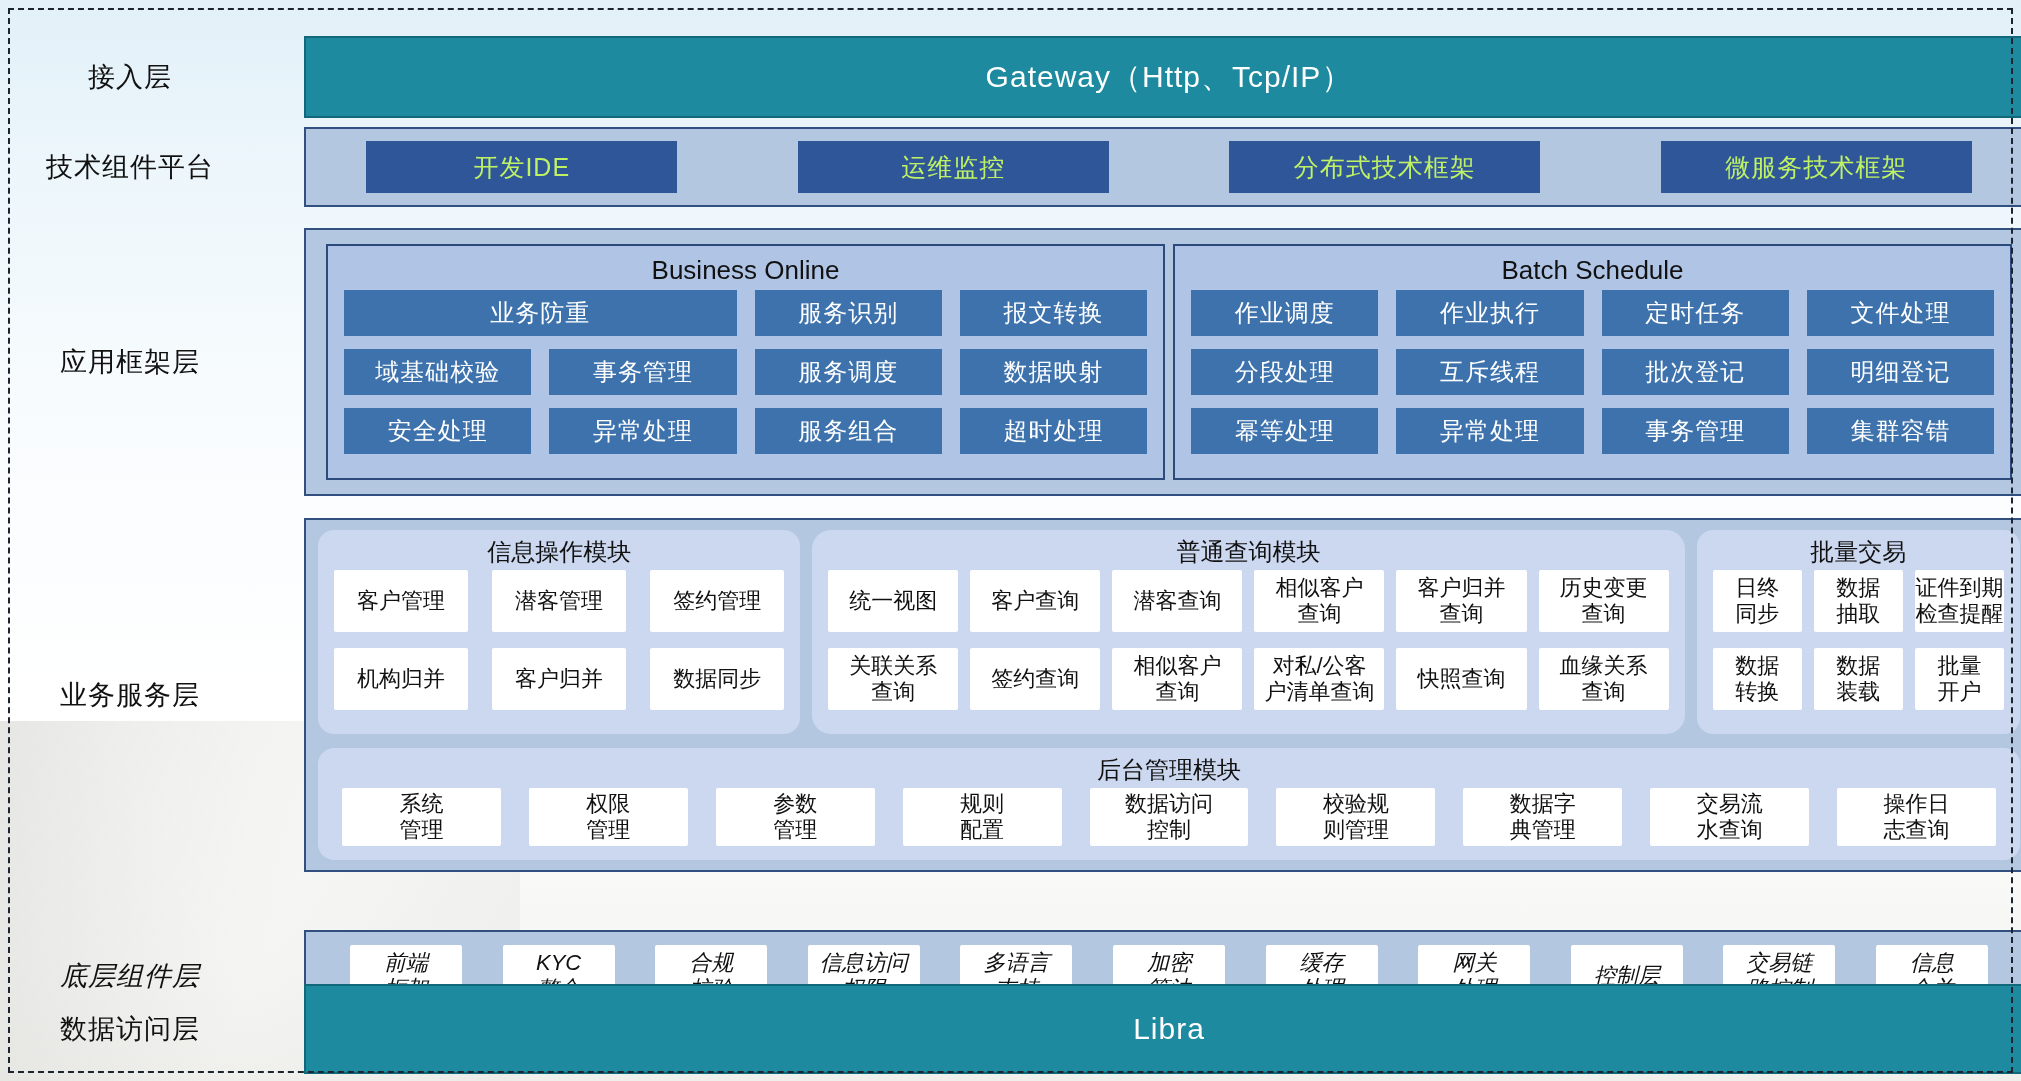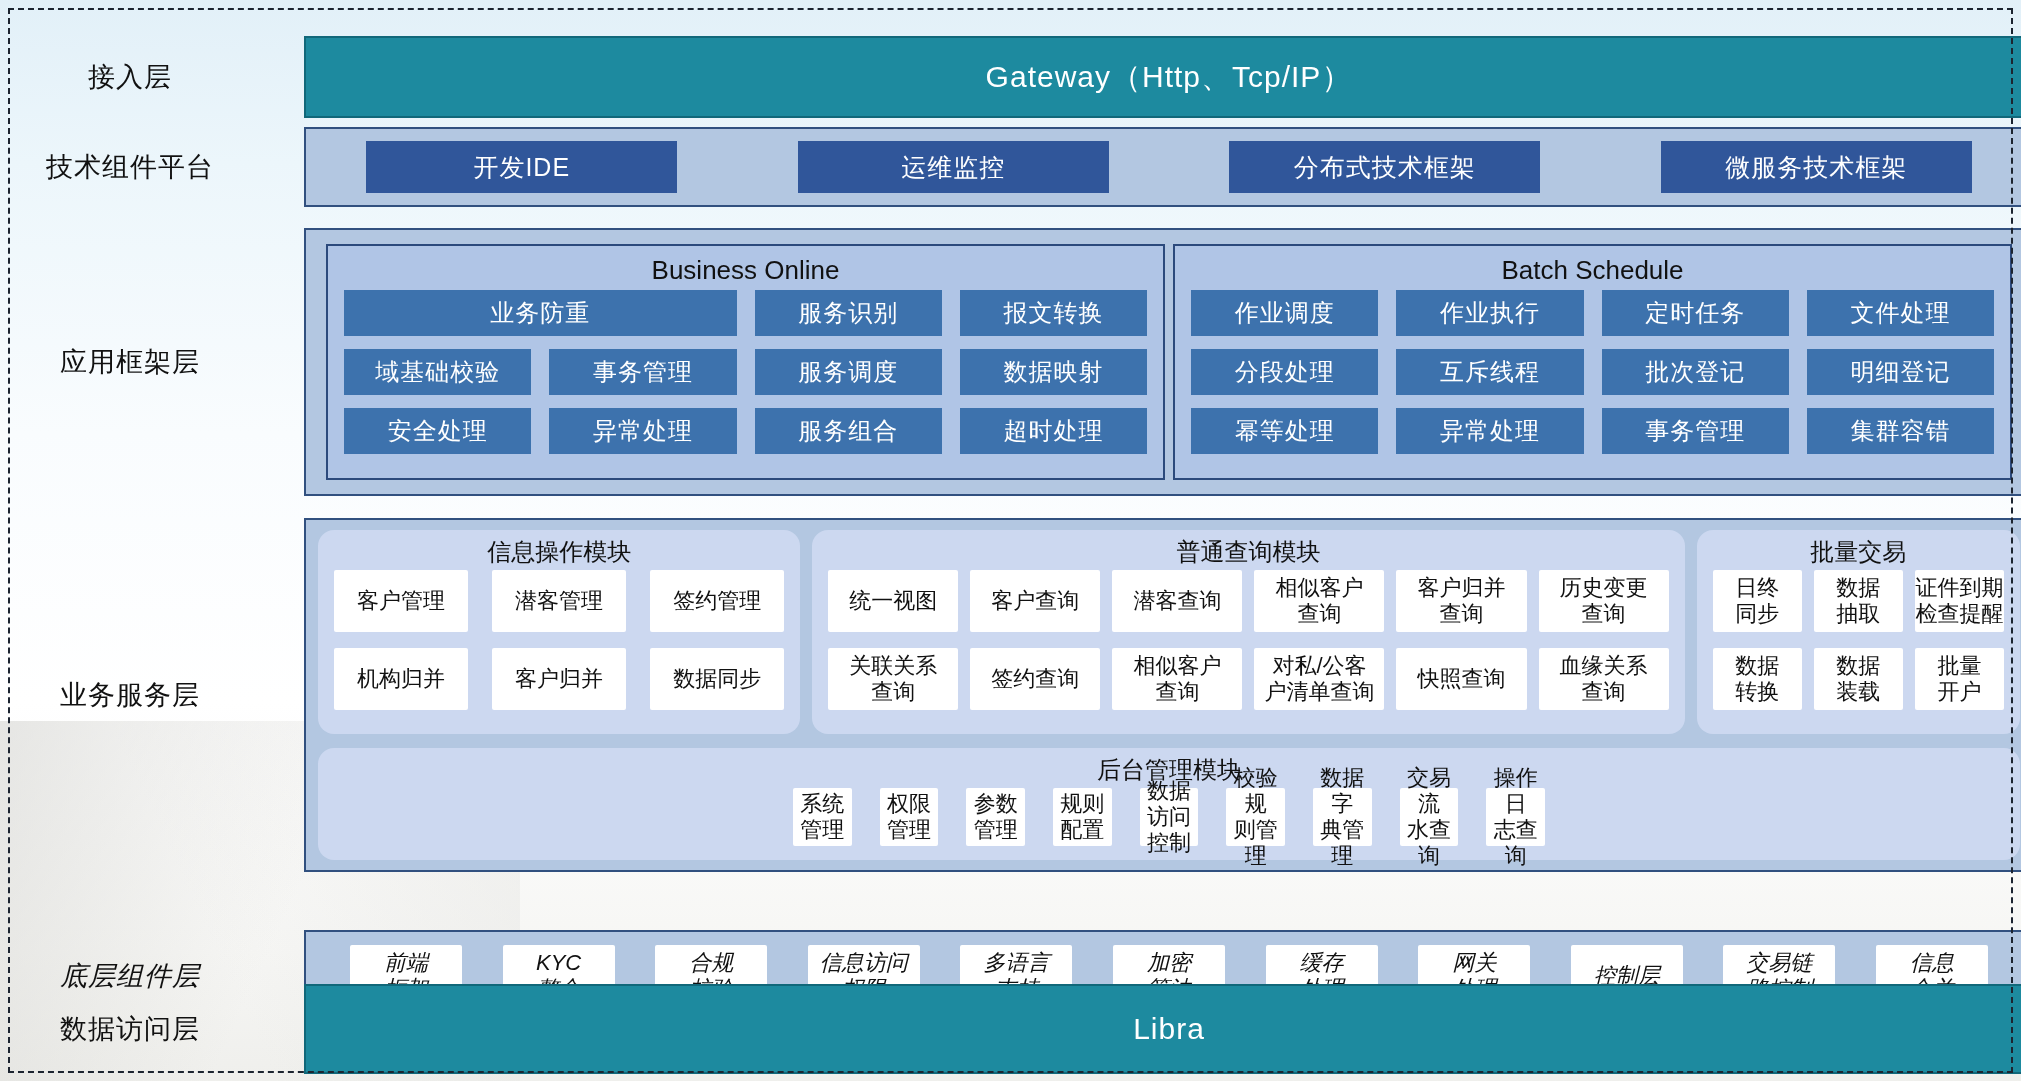--- a/index.html
+++ b/index.html
@@ -31,21 +31,21 @@
   }
 
   
   .blue-panel{
     height:100%;background:#b3c7e1;border:2px solid #31507f;box-sizing:border-box;
   }
 
   
   .tech-grid{display:grid;grid-template-columns:repeat(4,1fr);height:100%;align-items:center;justify-items:center;}
   .dark-btn{
-    width:72%;height:52px;background:#30569a;color:#ffffff;font-size:25px;
+    width:72%;height:52px;background:#30569a;color:#bef264;font-size:25px;
     display:flex;align-items:center;justify-content:center;letter-spacing:1px;text-align:center;
   }
 
   
   .appfw{display:flex;gap:8px;padding:14px 20px;}
   .group{
     flex:1;background:#b0c5e6;border:2px solid #2c4a7c;box-sizing:border-box;
     padding:4px 16px 12px;display:flex;flex-direction:column;
   }
   .group-title{text-align:center;font-size:26px;color:#111;height:40px;line-height:40px;}
@@ -58,30 +58,30 @@
 
   
   .service{padding:10px 12px;display:flex;flex-direction:column;gap:14px;}
   .sub-row{display:flex;gap:12px;flex:1;}
   .sub-panel{
     background:#ccd8f0;border-radius:16px;padding:4px 16px 8px;
     display:flex;flex-direction:column;box-sizing:border-box;
   }
   .sub-title{text-align:center;font-size:24px;color:#111;height:36px;line-height:36px;flex:none;}
   .sp-info{flex:479;}
-  .sp-query{flex:894;}
+  .sp-query{flex:894;border-radius:19px;}
   .sp-batch{flex:310;}
   .cells-grid3{display:grid;grid-template-columns:repeat(3,1fr);grid-template-rows:62px 62px;gap:16px 24px;}
   .cells-grid6{display:grid;grid-template-columns:repeat(6,1fr);grid-template-rows:62px 62px;gap:16px 12px;}
   .cells-grid3b{display:grid;grid-template-columns:repeat(3,1fr);grid-template-rows:62px 62px;gap:16px 12px;}
   .cell{
     background:#fff;color:#111;font-size:22px;line-height:1.18;border-radius:2px;
     display:flex;align-items:center;justify-content:center;text-align:center;white-space:pre-line;
   }
-  .admin{height:112px;flex:none;align-items:center;}
+  .admin{height:112px;flex:none;}
   .admin-cells{display:flex;gap:28px;height:58px;padding:0 8px;}
   .admin-cells .cell{flex:1;}
   .admin-cells .cell.wide{flex:2.7;}
 
   
   .bottom-cells{display:flex;justify-content:space-between;align-items:center;height:100%;padding:0 44px;box-sizing:border-box;}
   .bcell{width:112px;height:62px;flex:none;}
 </style>
 </head>
 <body>

